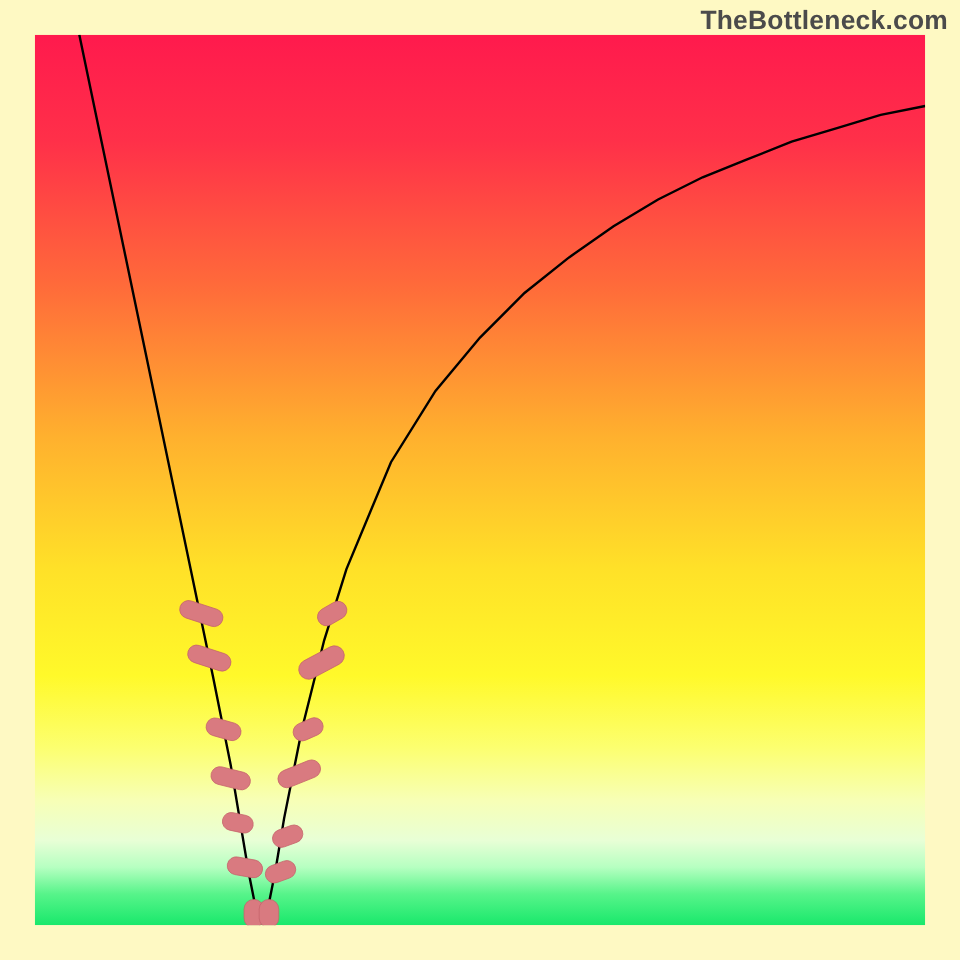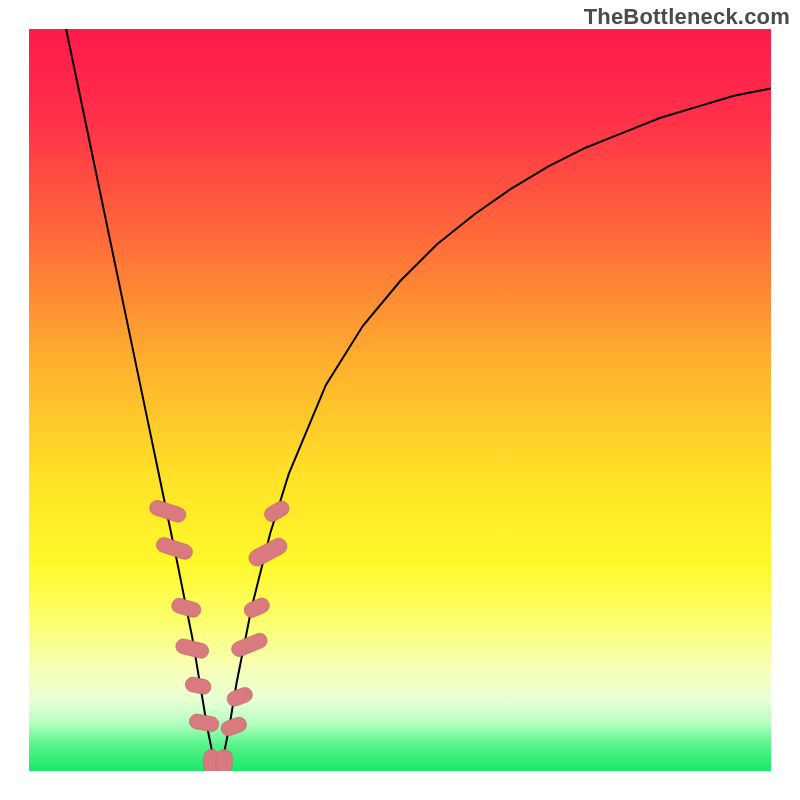--- a/index.html
+++ b/index.html
@@ -10,21 +10,21 @@
     overflow: hidden;
     background: #000;
     font-family: Arial, Helvetica, sans-serif;
   }
   .frame {
     position: absolute;
     left: 0;
     top: 0;
     width: 800px;
     height: 800px;
-    background: #ffffff;
+    background: #fef9c3;
     text-align: right;
   }
   .watermark {
     position: absolute;
     top: 4px;
     right: 10px;
     color: #4b4b4b;
     font-size: 22px;
     font-weight: 600;
     letter-spacing: 0.2px;

